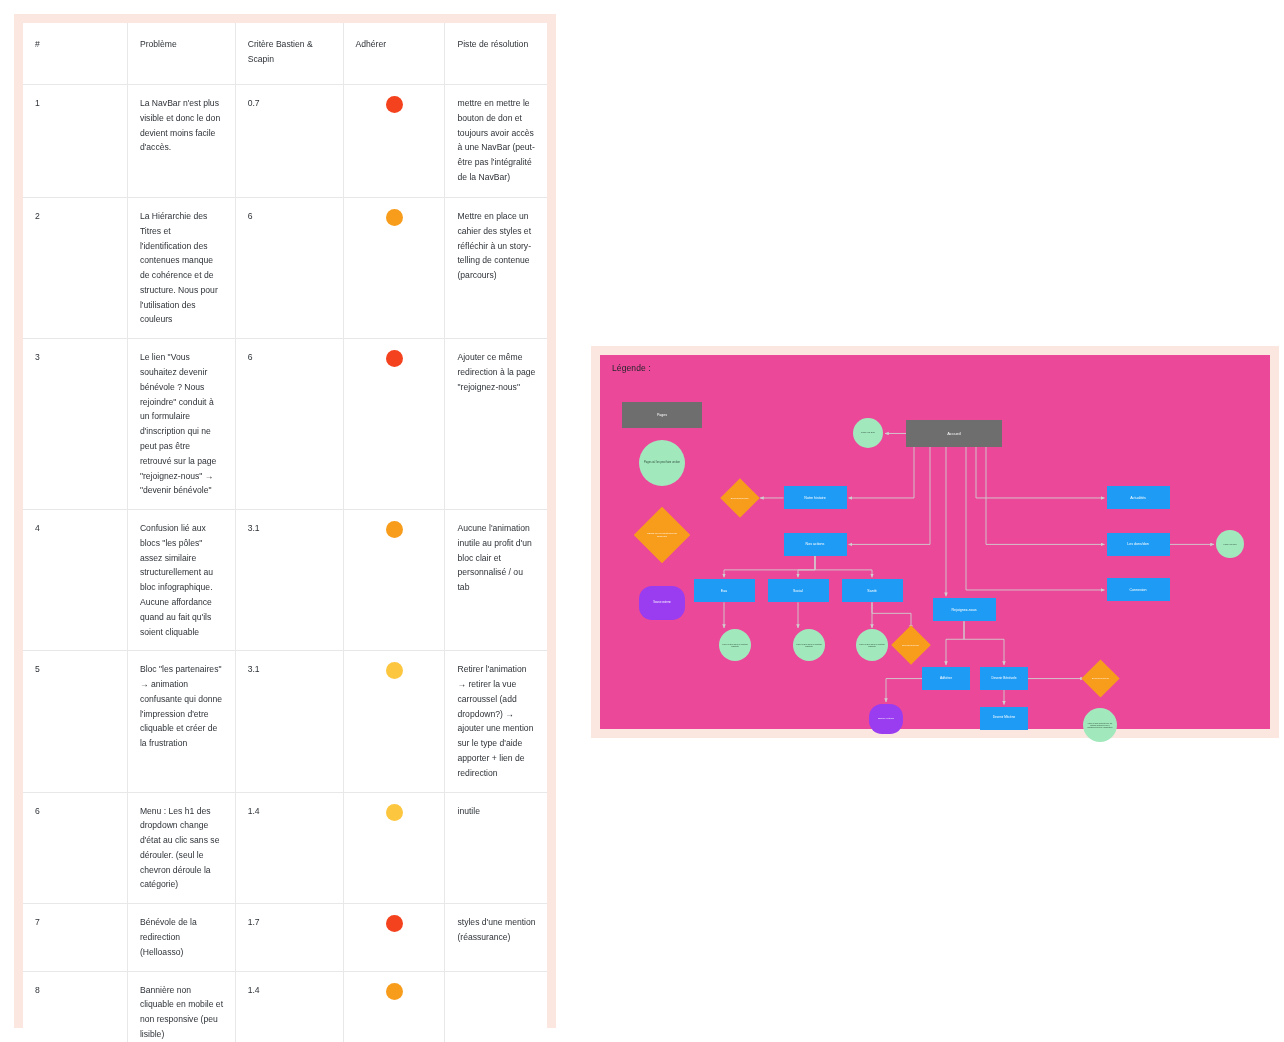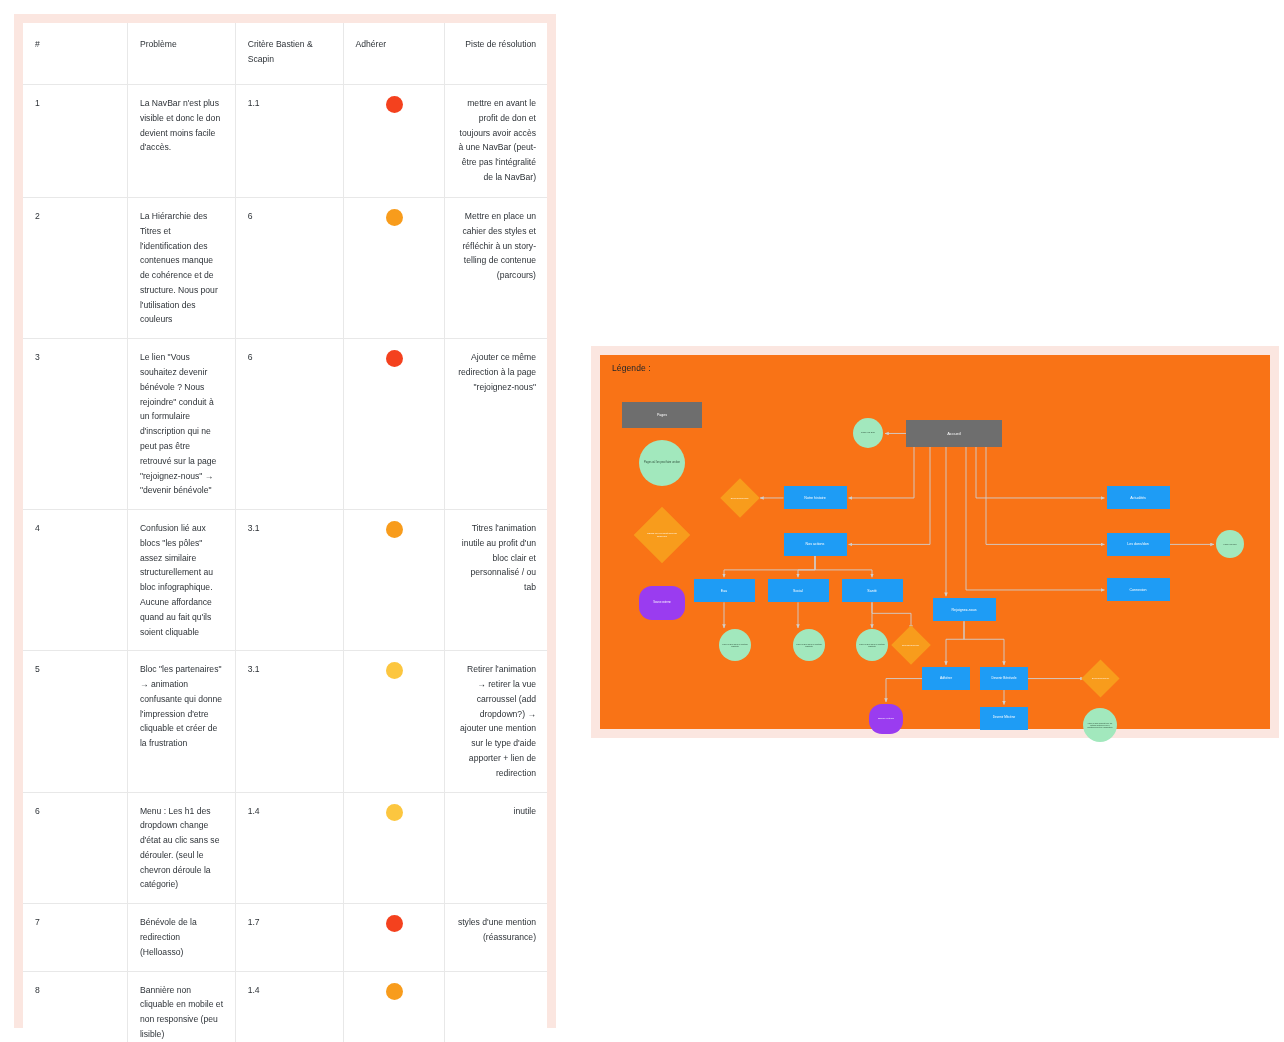--- a/index.html
+++ b/index.html
@@ -45,21 +45,21 @@
     overflow-wrap:break-word;
   }
   #audit-table thead th{
     height:36px;
     padding-top:14px;
     font-weight:400;
     color:#2e3338;
     border-top:none;
   }
   #audit-table tr td:first-child,#audit-table tr th:first-child{border-left:none;}
-  #audit-table tr td:last-child,#audit-table tr th:last-child{border-right:none;text-align:right;}
+  #audit-table tr td:last-child,#audit-table tr th:last-child{border-right:none;}
   #audit-table tbody tr:last-child td{border-bottom:none;}
 
   .sev-cell{text-align:center !important;}
   .sev-dot{
     display:block;
     width:17px;height:17px;
     border-radius:50%;
     margin:0 auto;
   }
 
@@ -67,21 +67,21 @@
   #diagram-panel{
     position:absolute;left:591px;top:346px;
     width:688px;height:392px;
     background:#fbe6e0;
     padding:9px;
     box-sizing:border-box;
   }
   #diagram-canvas{
     position:relative;
     width:100%;height:100%;
-    background:#f97316;
+    background:#ec4899;
   }
   #legend-title{
     position:absolute;left:12px;top:8px;
     font-size:8.5px;color:#22262b;
     letter-spacing:.1px;
   }
   #edge-layer{position:absolute;left:0;top:0;width:100%;height:100%;}
 
   .node{
     position:absolute;
@@ -126,25 +126,25 @@
         <th>Problème</th>
         <th>Critère Bastien &amp; Scapin</th>
         <th>Adhérer</th>
         <th>Piste de résolution</th>
       </tr>
     </thead>
     <tbody id="audit-body">
         <tr style="height: 113px;">
           <td>1</td>
           <td>La NavBar n'est plus visible et donc le don devient moins facile d'accès.</td>
-          <td>1.1</td>
+          <td>0.7</td>
           <td class="sev-cell">
             <span class="sev-dot" style="background: rgb(244, 65, 30);"></span>
           </td>
-          <td>mettre en avant le profit de don et toujours avoir accès à une NavBar (peut-être pas l'intégralité de la NavBar)</td>
+          <td>mettre en mettre le bouton de don et toujours avoir accès à une NavBar (peut-être pas l'intégralité de la NavBar)</td>
         </tr>
         <tr style="height: 136px;">
           <td>2</td>
           <td>La Hiérarchie des Titres et l'identification des contenues manque de cohérence et de structure. Nous pour l'utilisation des couleurs</td>
           <td>6</td>
           <td class="sev-cell">
             <span class="sev-dot" style="background: rgb(248, 156, 28);"></span>
           </td>
           <td>Mettre en place un cahier des styles et réfléchir à un story-telling de contenue (parcours)</td>
         </tr>
@@ -157,21 +157,21 @@
           </td>
           <td>Ajouter ce même redirection à la page "rejoignez-nous"</td>
         </tr>
         <tr style="height: 127px;">
           <td>4</td>
           <td>Confusion lié aux blocs "les pôles" assez similaire structurellement au bloc infographique. Aucune affordance quand au fait qu'ils soient cliquable</td>
           <td>3.1</td>
           <td class="sev-cell">
             <span class="sev-dot" style="background: rgb(248, 156, 28);"></span>
           </td>
-          <td>Titres l'animation inutile au profit d'un bloc clair et personnalisé / ou tab</td>
+          <td>Aucune l'animation inutile au profit d'un bloc clair et personnalisé / ou tab</td>
         </tr>
         <tr style="height: 133px;">
           <td>5</td>
           <td>Bloc "les partenaires" → animation confusante qui donne l'impression d'etre cliquable et créer de la frustration</td>
           <td>3.1</td>
           <td class="sev-cell">
             <span class="sev-dot" style="background: rgb(252, 198, 63);"></span>
           </td>
           <td>Retirer l'animation → retirer la vue carroussel (add dropdown?) → ajouter une mention sur le type d'aide apporter + lien de redirection</td>
         </tr>

